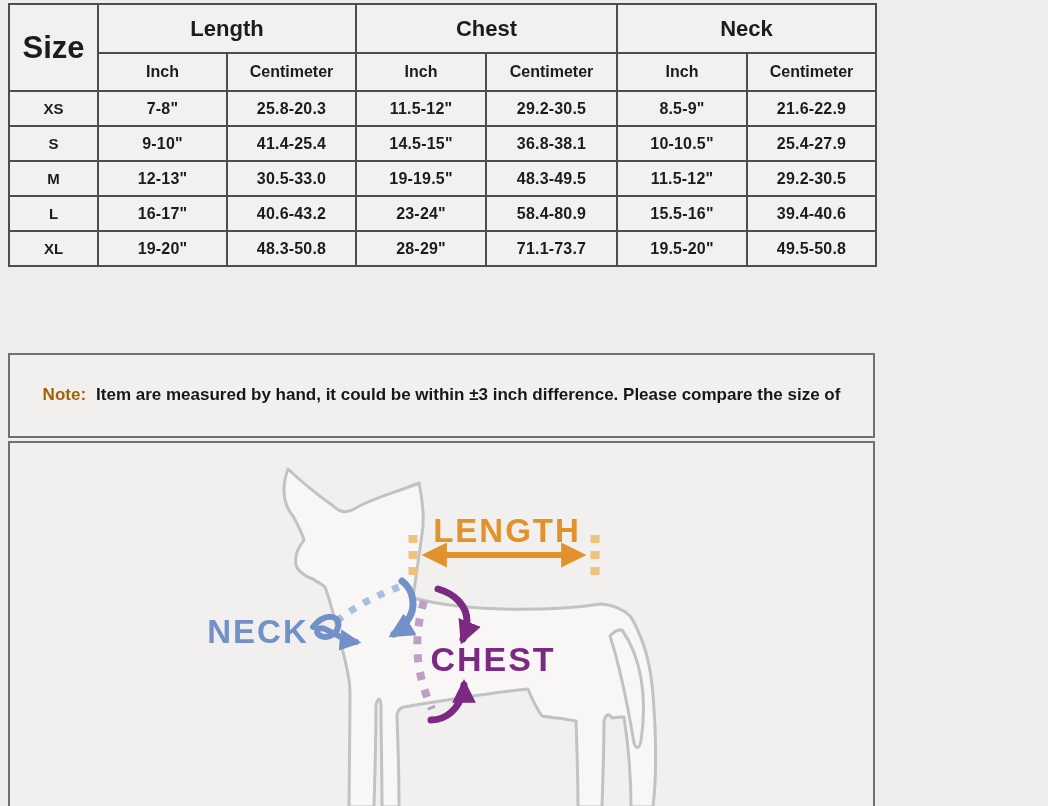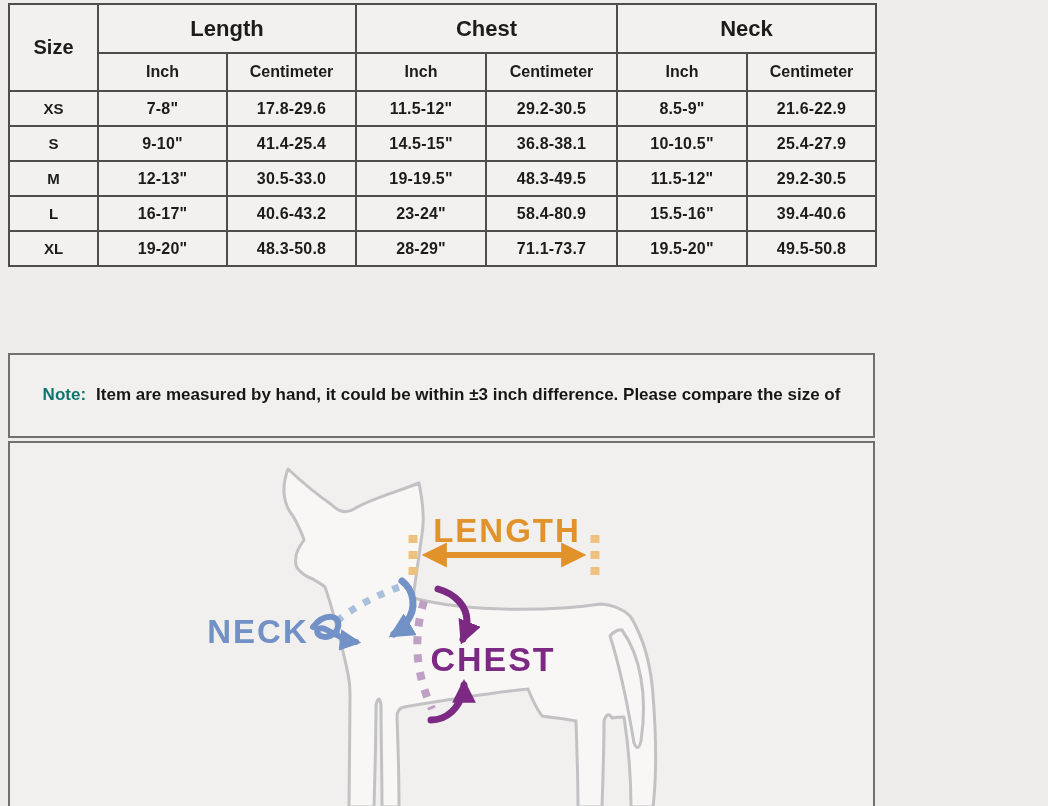--- a/index.html
+++ b/index.html
@@ -21,41 +21,41 @@
     background:#f2f1ef;
   }
   table.size-table td, table.size-table th {
     border:2px solid #4d4d4d;
     text-align:center;
     vertical-align:middle;
     font-weight:bold;
     color:#1c1c1c;
     overflow:hidden;
   }
-  th.corner   { font-size:20px; }
+  th.corner   { font-size:31px; }
   th.group    { font-size:22px; height:49px; }
   th.unit     { font-size:16px; height:38px; }
   td.size-lbl { font-size:15px; }
   td.val      { font-size:16px; letter-spacing:.2px; }
   tr.data-row { height:35px; }
 
   
   .note-box {
     position:absolute; left:8px; top:353px; width:867px; height:85px;
     border:2px solid #707070;
     background:#f1f0ee;
     display:flex; align-items:center; justify-content:center;
   }
   .note-text {
     text-align:center;
     font-size:17px; font-weight:bold; color:#171717;
     line-height:1.45;
     padding:0 12px;
   }
-  .note-label { color:#0f766e; margin-right:10px; }
+  .note-label { color:#a16207; margin-right:10px; }
 
   
   .diagram-box {
     position:absolute; left:8px; top:441px; width:867px; height:366px;
     border:2px solid #707070;
     border-bottom:none;
     background:#f1f0ee;
     overflow:hidden;
   }
   .diagram-box svg { display:block; }
@@ -90,21 +90,21 @@
         <th class="unit">Inch</th>
         <th class="unit">Centimeter</th>
         <th class="unit">Inch</th>
         <th class="unit">Centimeter</th>
         <th class="unit">Inch</th>
         <th class="unit">Centimeter</th>
       </tr>
       <tr class="data-row">
         <td class="size-lbl">XS</td>
         <td class="val">7-8"</td>
-        <td class="val">17.8-29.6</td>
+        <td class="val">25.8-20.3</td>
         <td class="val">11.5-12"</td>
         <td class="val">29.2-30.5</td>
         <td class="val">8.5-9"</td>
         <td class="val">21.6-22.9</td>
       </tr>
       <tr class="data-row">
         <td class="size-lbl">S</td>
         <td class="val">9-10"</td>
         <td class="val">41.4-25.4</td>
         <td class="val">14.5-15"</td>

